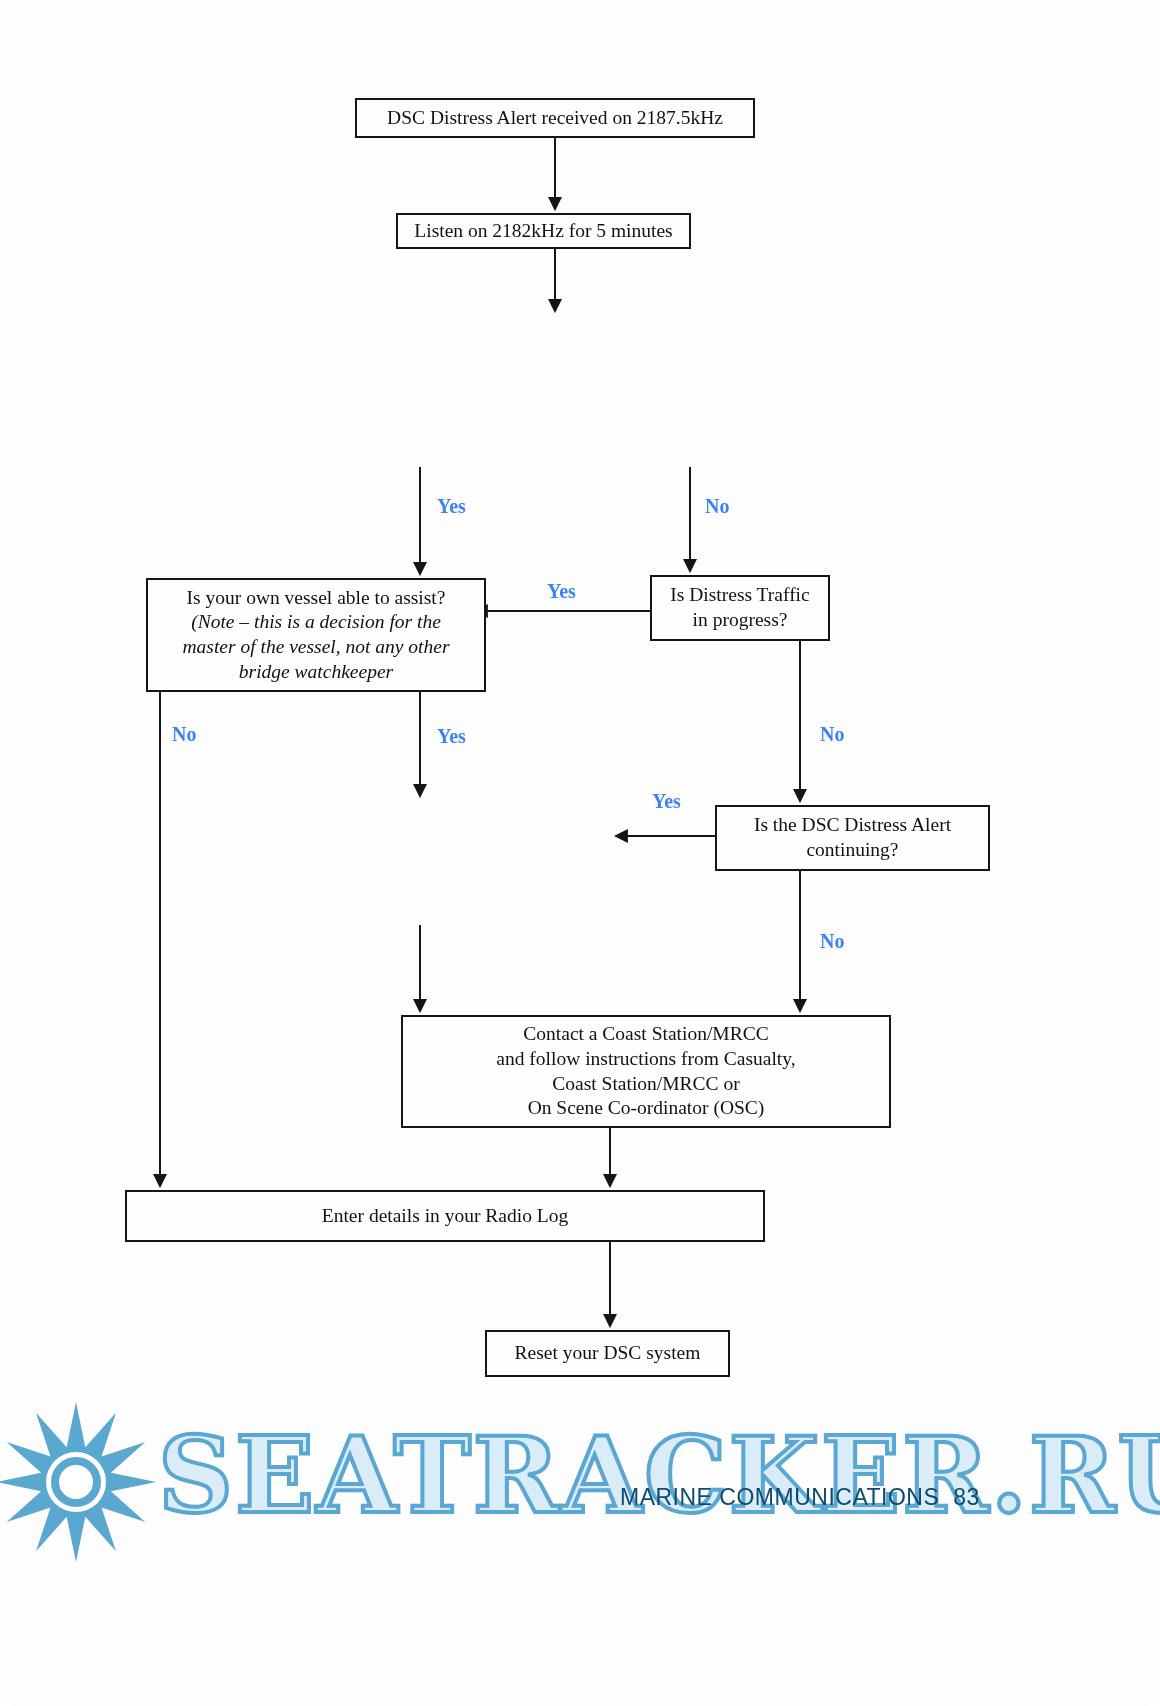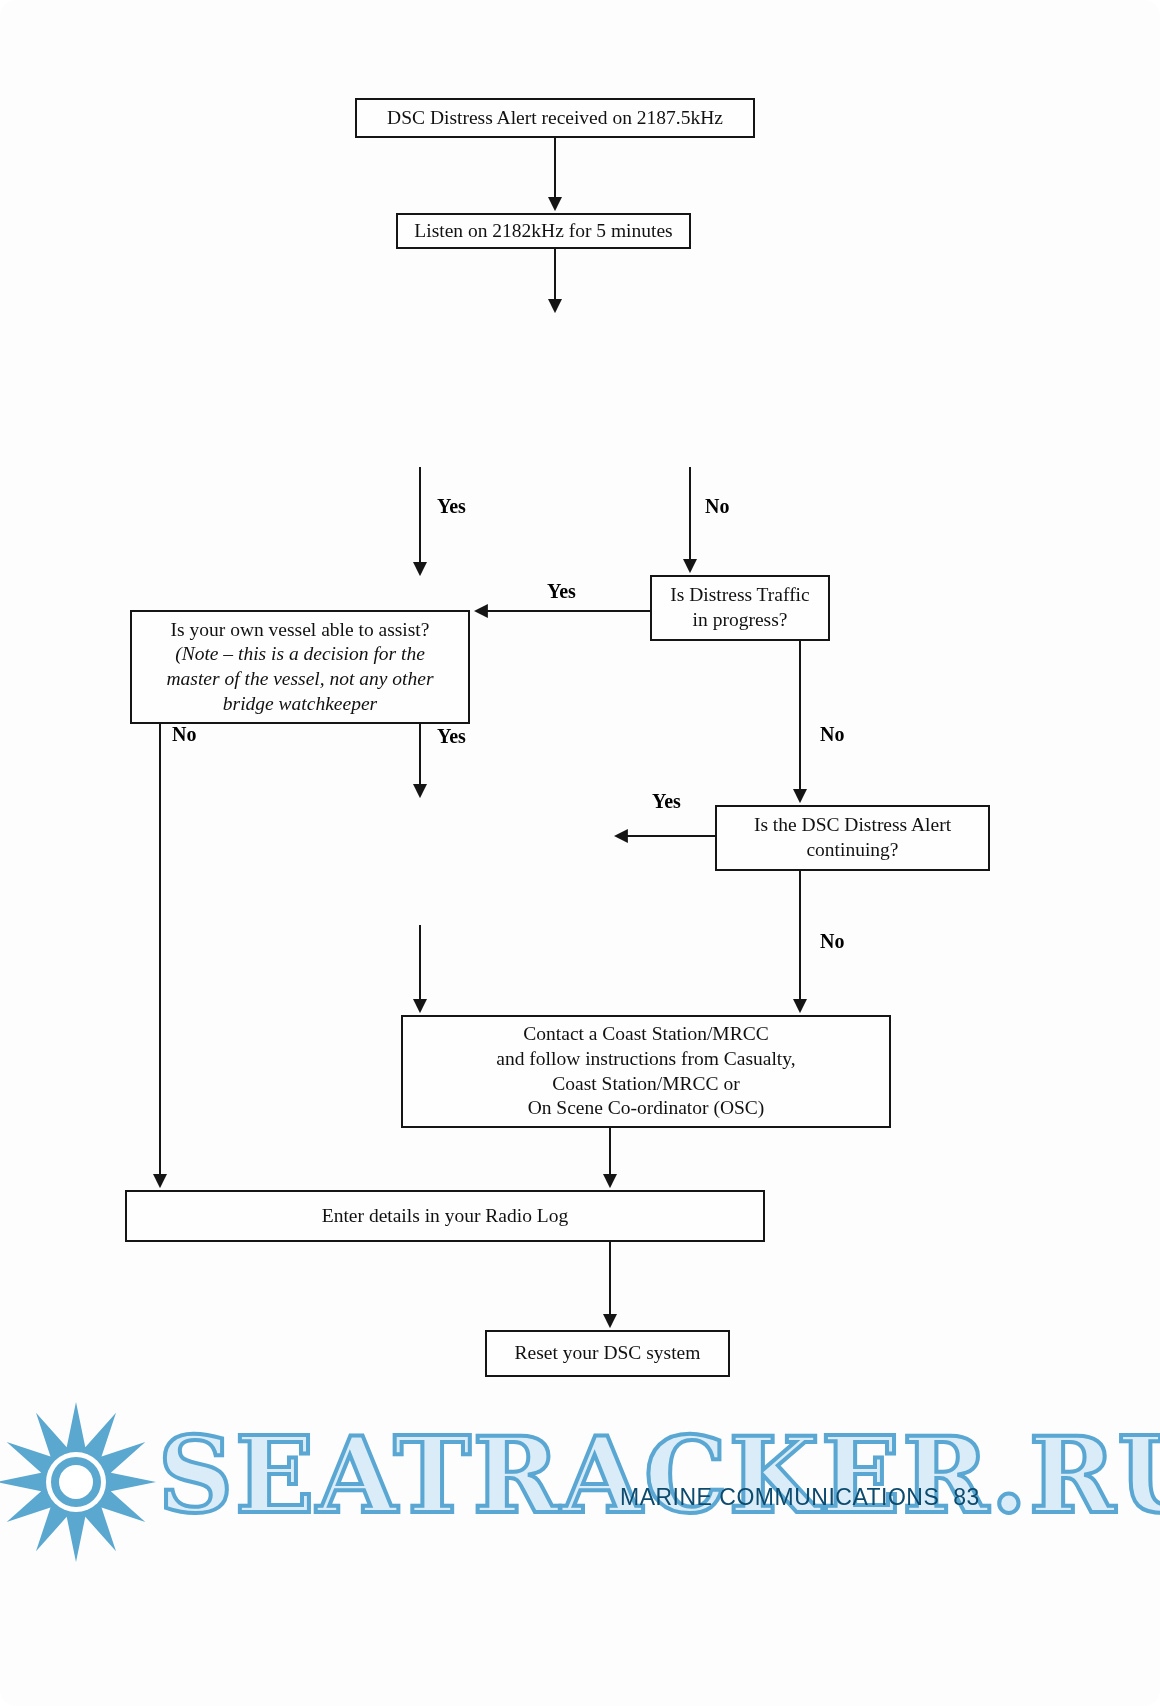--- a/index.html
+++ b/index.html
@@ -31,33 +31,33 @@
     font-size:19.5px;
     line-height:1.27;
     white-space:pre-line;
     padding:3px 8px;
     z-index:2;
   }
   .edge-label{
     position:absolute;
     font-size:20px;
     font-weight:600;
-    color:#000000;
+    color:#3b82f6;
     z-index:3;
     background:transparent;
     text-align:center;
   }
   .note-italic{font-style:italic;}
   .ack-line{white-space:normal;}
   .ack-line i{font-style:italic;}
   #node-start{left:355px;top:98px;width:400px;height:40px;}
   #node-listen{left:396px;top:213px;width:295px;height:36px;}
   #node-acknowledged{left:375px;top:315px;width:356px;height:152px;}
   #node-traffic{left:650px;top:575px;width:180px;height:66px;}
-  #node-assist{left:130px;top:578px;width:340px;height:114px;margin-top:32px;}
+  #node-assist{left:146px;top:578px;width:340px;height:114px;}
   #node-ack-voice{left:180px;top:800px;width:430px;height:125px;}
   #node-continuing{left:715px;top:805px;width:275px;height:66px;}
   #node-contact{left:365px;top:1015px;width:490px;height:113px;margin-left:36px;}
   #node-log{left:125px;top:1190px;width:640px;height:52px;}
   #node-reset{left:485px;top:1330px;width:245px;height:47px;}
 
   #lbl-yes-ack{left:437px;top:495px;}
   #lbl-no-ack{left:705px;top:495px;}
   #lbl-yes-traffic{left:547px;top:580px;}
   #lbl-no-assist{left:172px;top:723px;}

